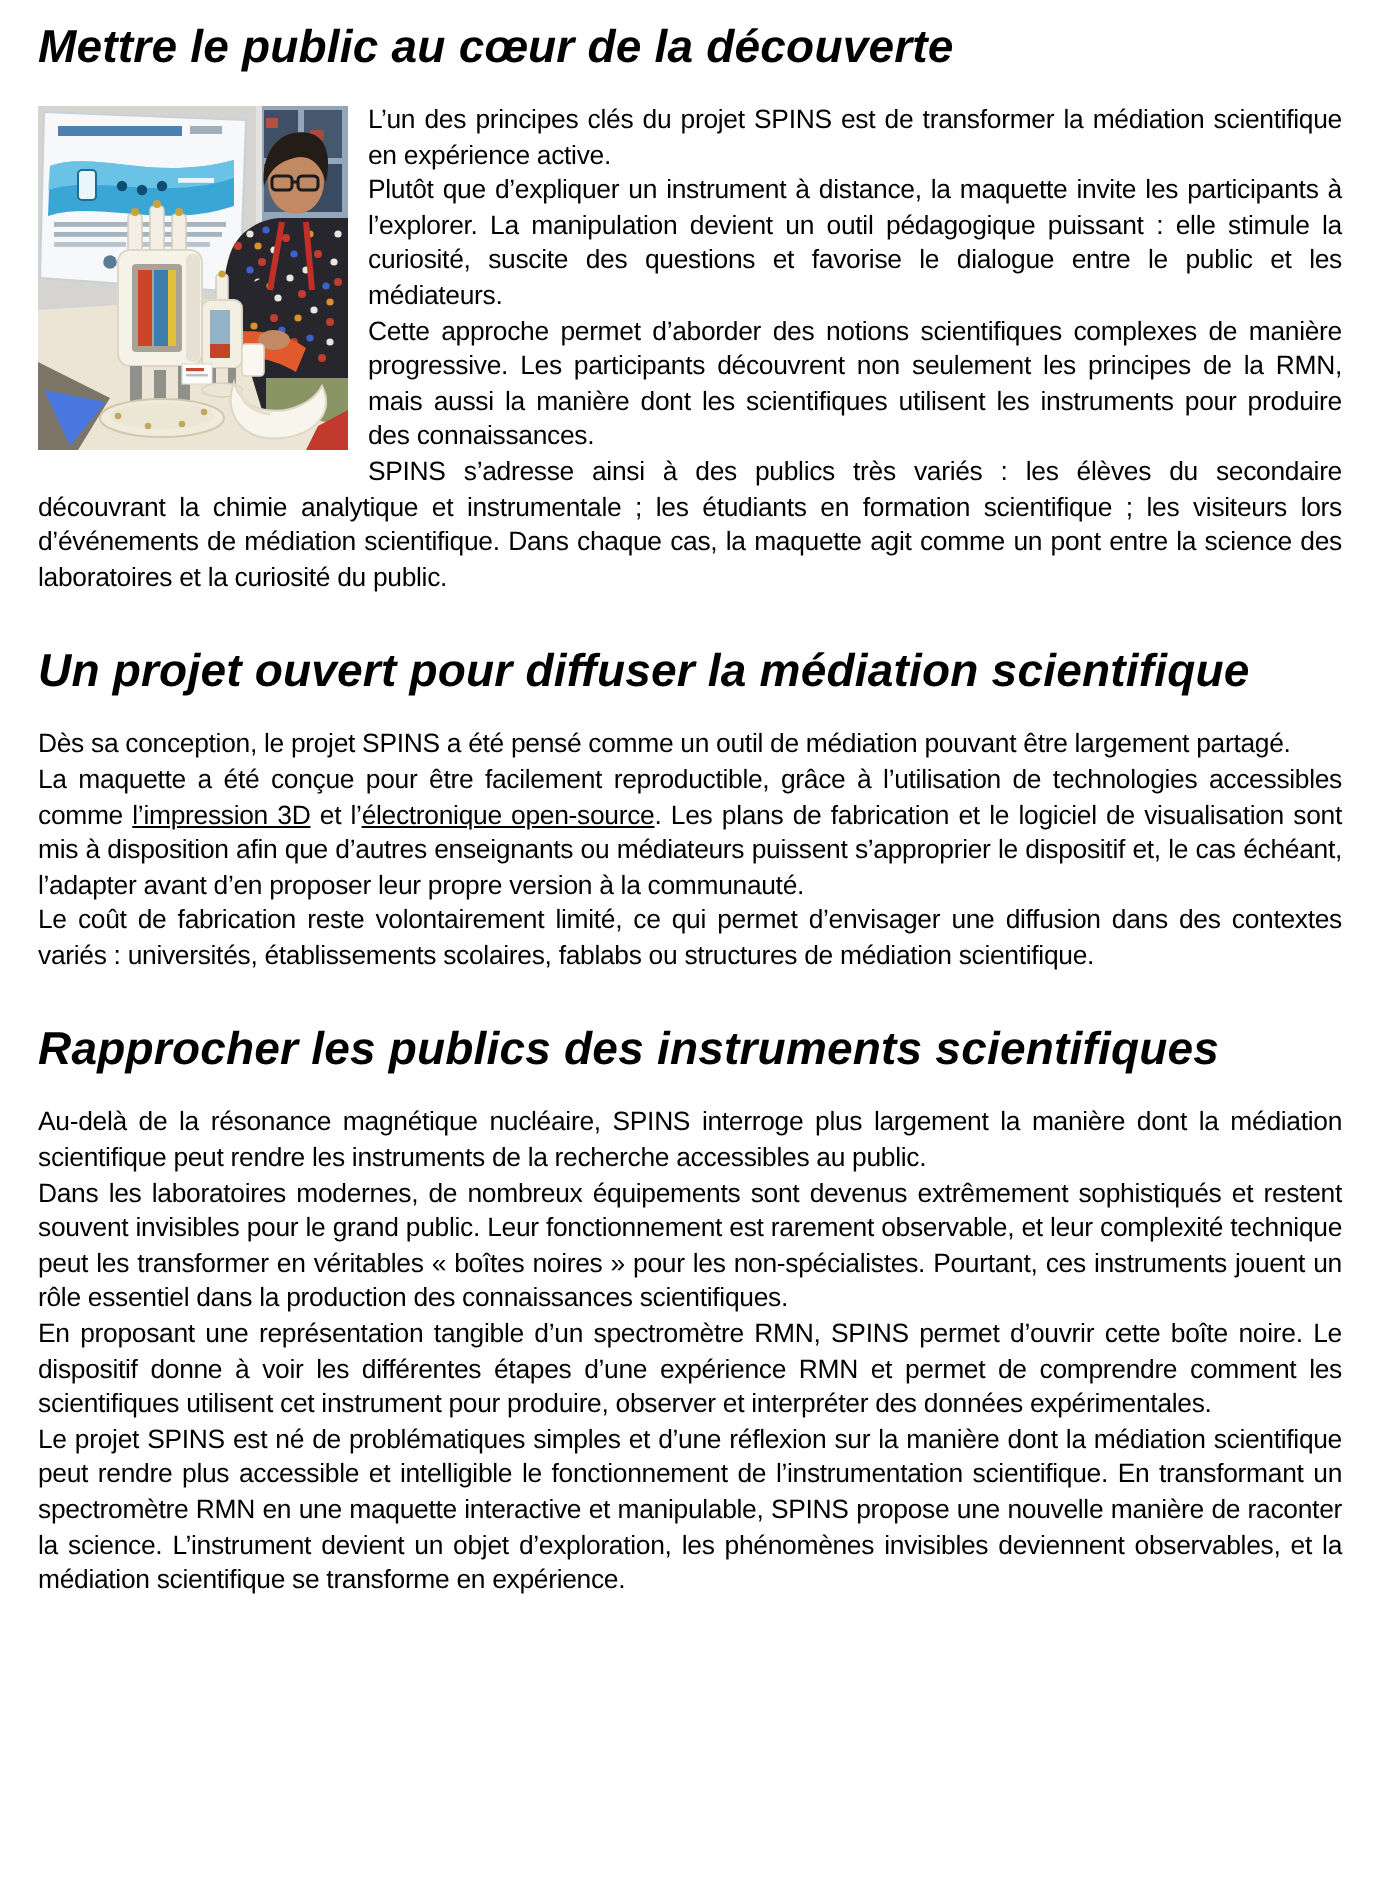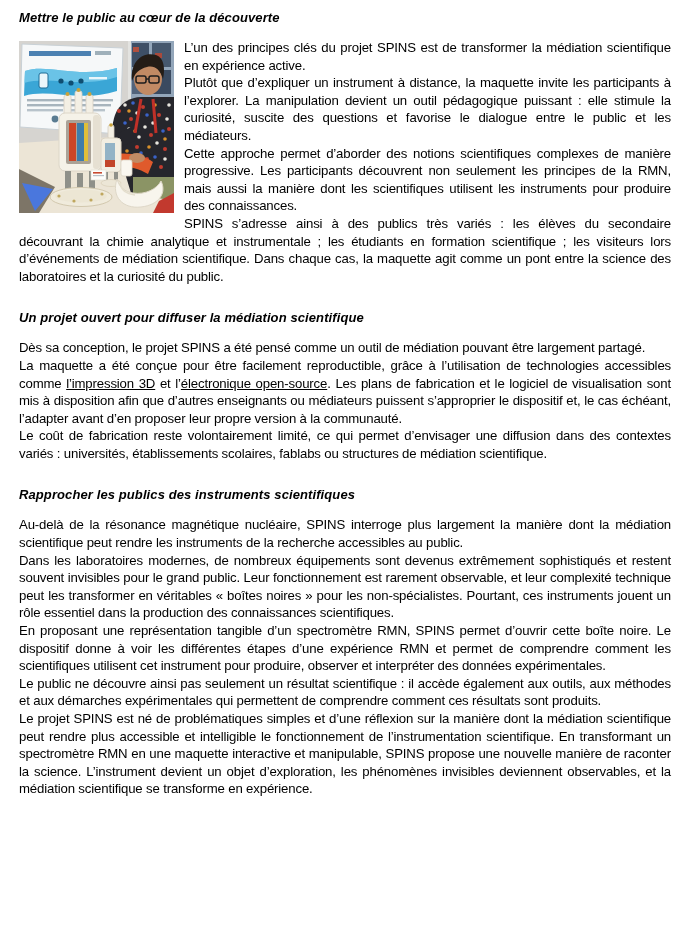--- a/index.html
+++ b/index.html
@@ -13,21 +13,21 @@
   }
   .page {
     box-sizing: border-box;
     width: 690px;
     height: 950px;
     padding: 7px 19px 8px 19px;
   }
   .section { margin: 0; }
   .section::after { content: ""; display: block; clear: both; }
   .section-heading {
-    font-size: 13px;
+    font-size: 23px;
     font-weight: 700;
     font-style: italic;
     margin: 25px 0 14px 0;
     letter-spacing: 0.1px;
   }
   .section:first-child .section-heading { margin-top: 3px; }
   .body-text {
     margin: 0;
     text-align: justify;
     font-size: 13.2px;
@@ -219,20 +219,19 @@
     <p class="body-text"><span>Dès sa conception, le projet SPINS a été pensé comme un outil de médiation pouvant être largement partagé.</span></p>
     <p class="body-text"><span>La maquette a été conçue pour être </span><span class="b">facilement reproductible,</span><span> grâce à l’utilisation de technologies accessibles comme </span><span class="u">l’impression 3D</span><span> et l’</span><span class="u">électronique open-source</span><span>. Les plans de fabrication et le logiciel de visualisation sont mis à disposition afin que d’autres enseignants ou médiateurs puissent s’approprier le dispositif et, le cas échéant, l’adapter avant d’en proposer leur propre version à la communauté.</span></p>
     <p class="body-text"><span>Le coût de fabrication reste volontairement limité, ce qui permet d’envisager une diffusion dans des contextes variés : universités, établissements scolaires, fablabs ou structures de médiation scientifique.</span></p>
   </section>
 
   <section class="section">
     <h2 class="section-heading">Rapprocher les publics des instruments scientifiques</h2>
     <p class="body-text"><span>Au-delà de la résonance magnétique nucléaire, SPINS interroge plus largement la manière dont la médiation scientifique peut rendre les instruments de la recherche accessibles au public.</span></p>
     <p class="body-text"><span>Dans les laboratoires modernes, de nombreux équipements sont devenus extrêmement sophistiqués et restent souvent invisibles pour le grand public. Leur fonctionnement est rarement observable, et leur complexité technique peut les transformer en véritables « boîtes noires » pour les non-spécialistes. Pourtant, ces instruments jouent un rôle essentiel dans la production des connaissances scientifiques.</span></p>
     <p class="body-text"><span>En proposant une représentation tangible d’un spectromètre RMN, SPINS permet d’</span><span class="b">ouvrir cette boîte noire.</span><span> Le dispositif donne à voir les différentes étapes d’une expérience RMN et permet de comprendre comment les scientifiques utilisent cet instrument pour produire, observer et interpréter des données expérimentales.</span></p>
-    <p class="body-text"><span>Le public ne découvre ainsi pas seulement un résultat scientifique : il accède également aux outils, aux méthodes et aux démarches expérimentales qui permettent de comprendre comment ces résultats sont produits.</span></p>
   </section>
 
   <section class="section">
     <p class="body-text"><span>Le projet </span><span class="b">SPINS</span><span> est né de problématiques simples et d’une réflexion sur la manière dont la médiation scientifique peut rendre plus accessible et intelligible le fonctionnement de l’instrumentation scientifique. En transformant un spectromètre RMN en une maquette interactive et manipulable, SPINS propose une nouvelle manière de raconter la science. L’instrument devient un objet d’exploration, les phénomènes invisibles deviennent observables, et la médiation scientifique se transforme en expérience.</span></p>
   </section>
 
 </div>
 
 </body></html>

